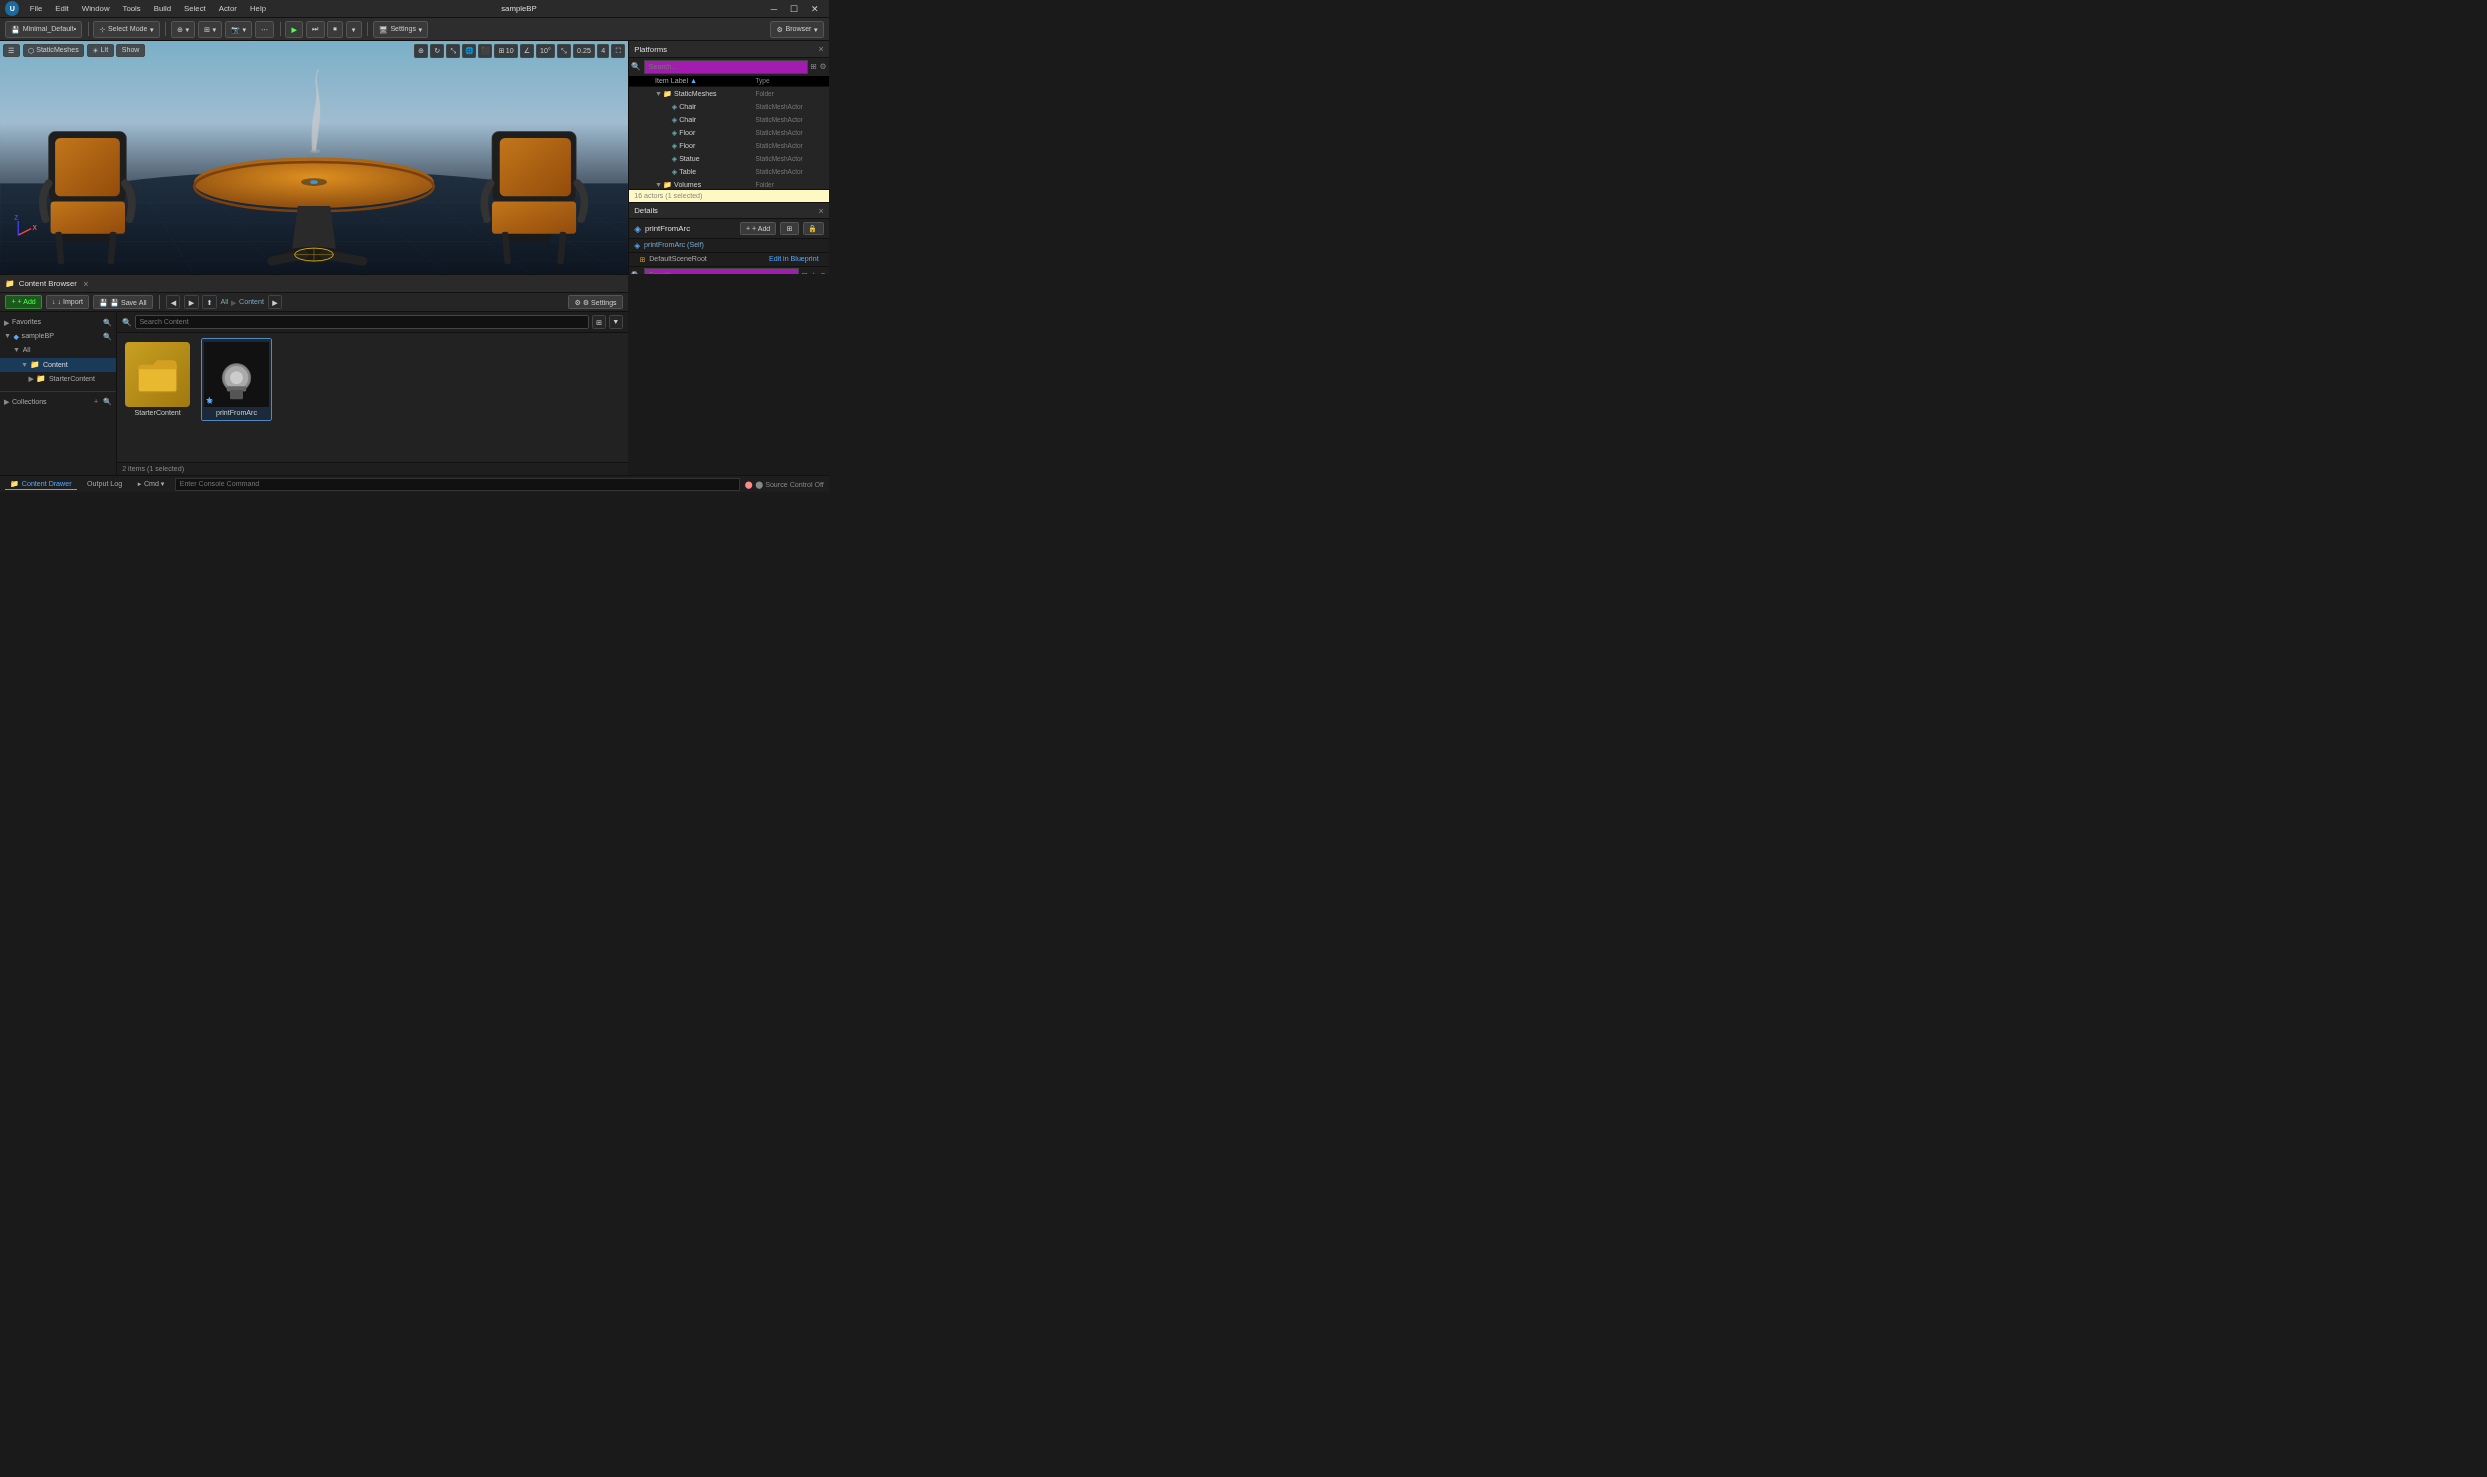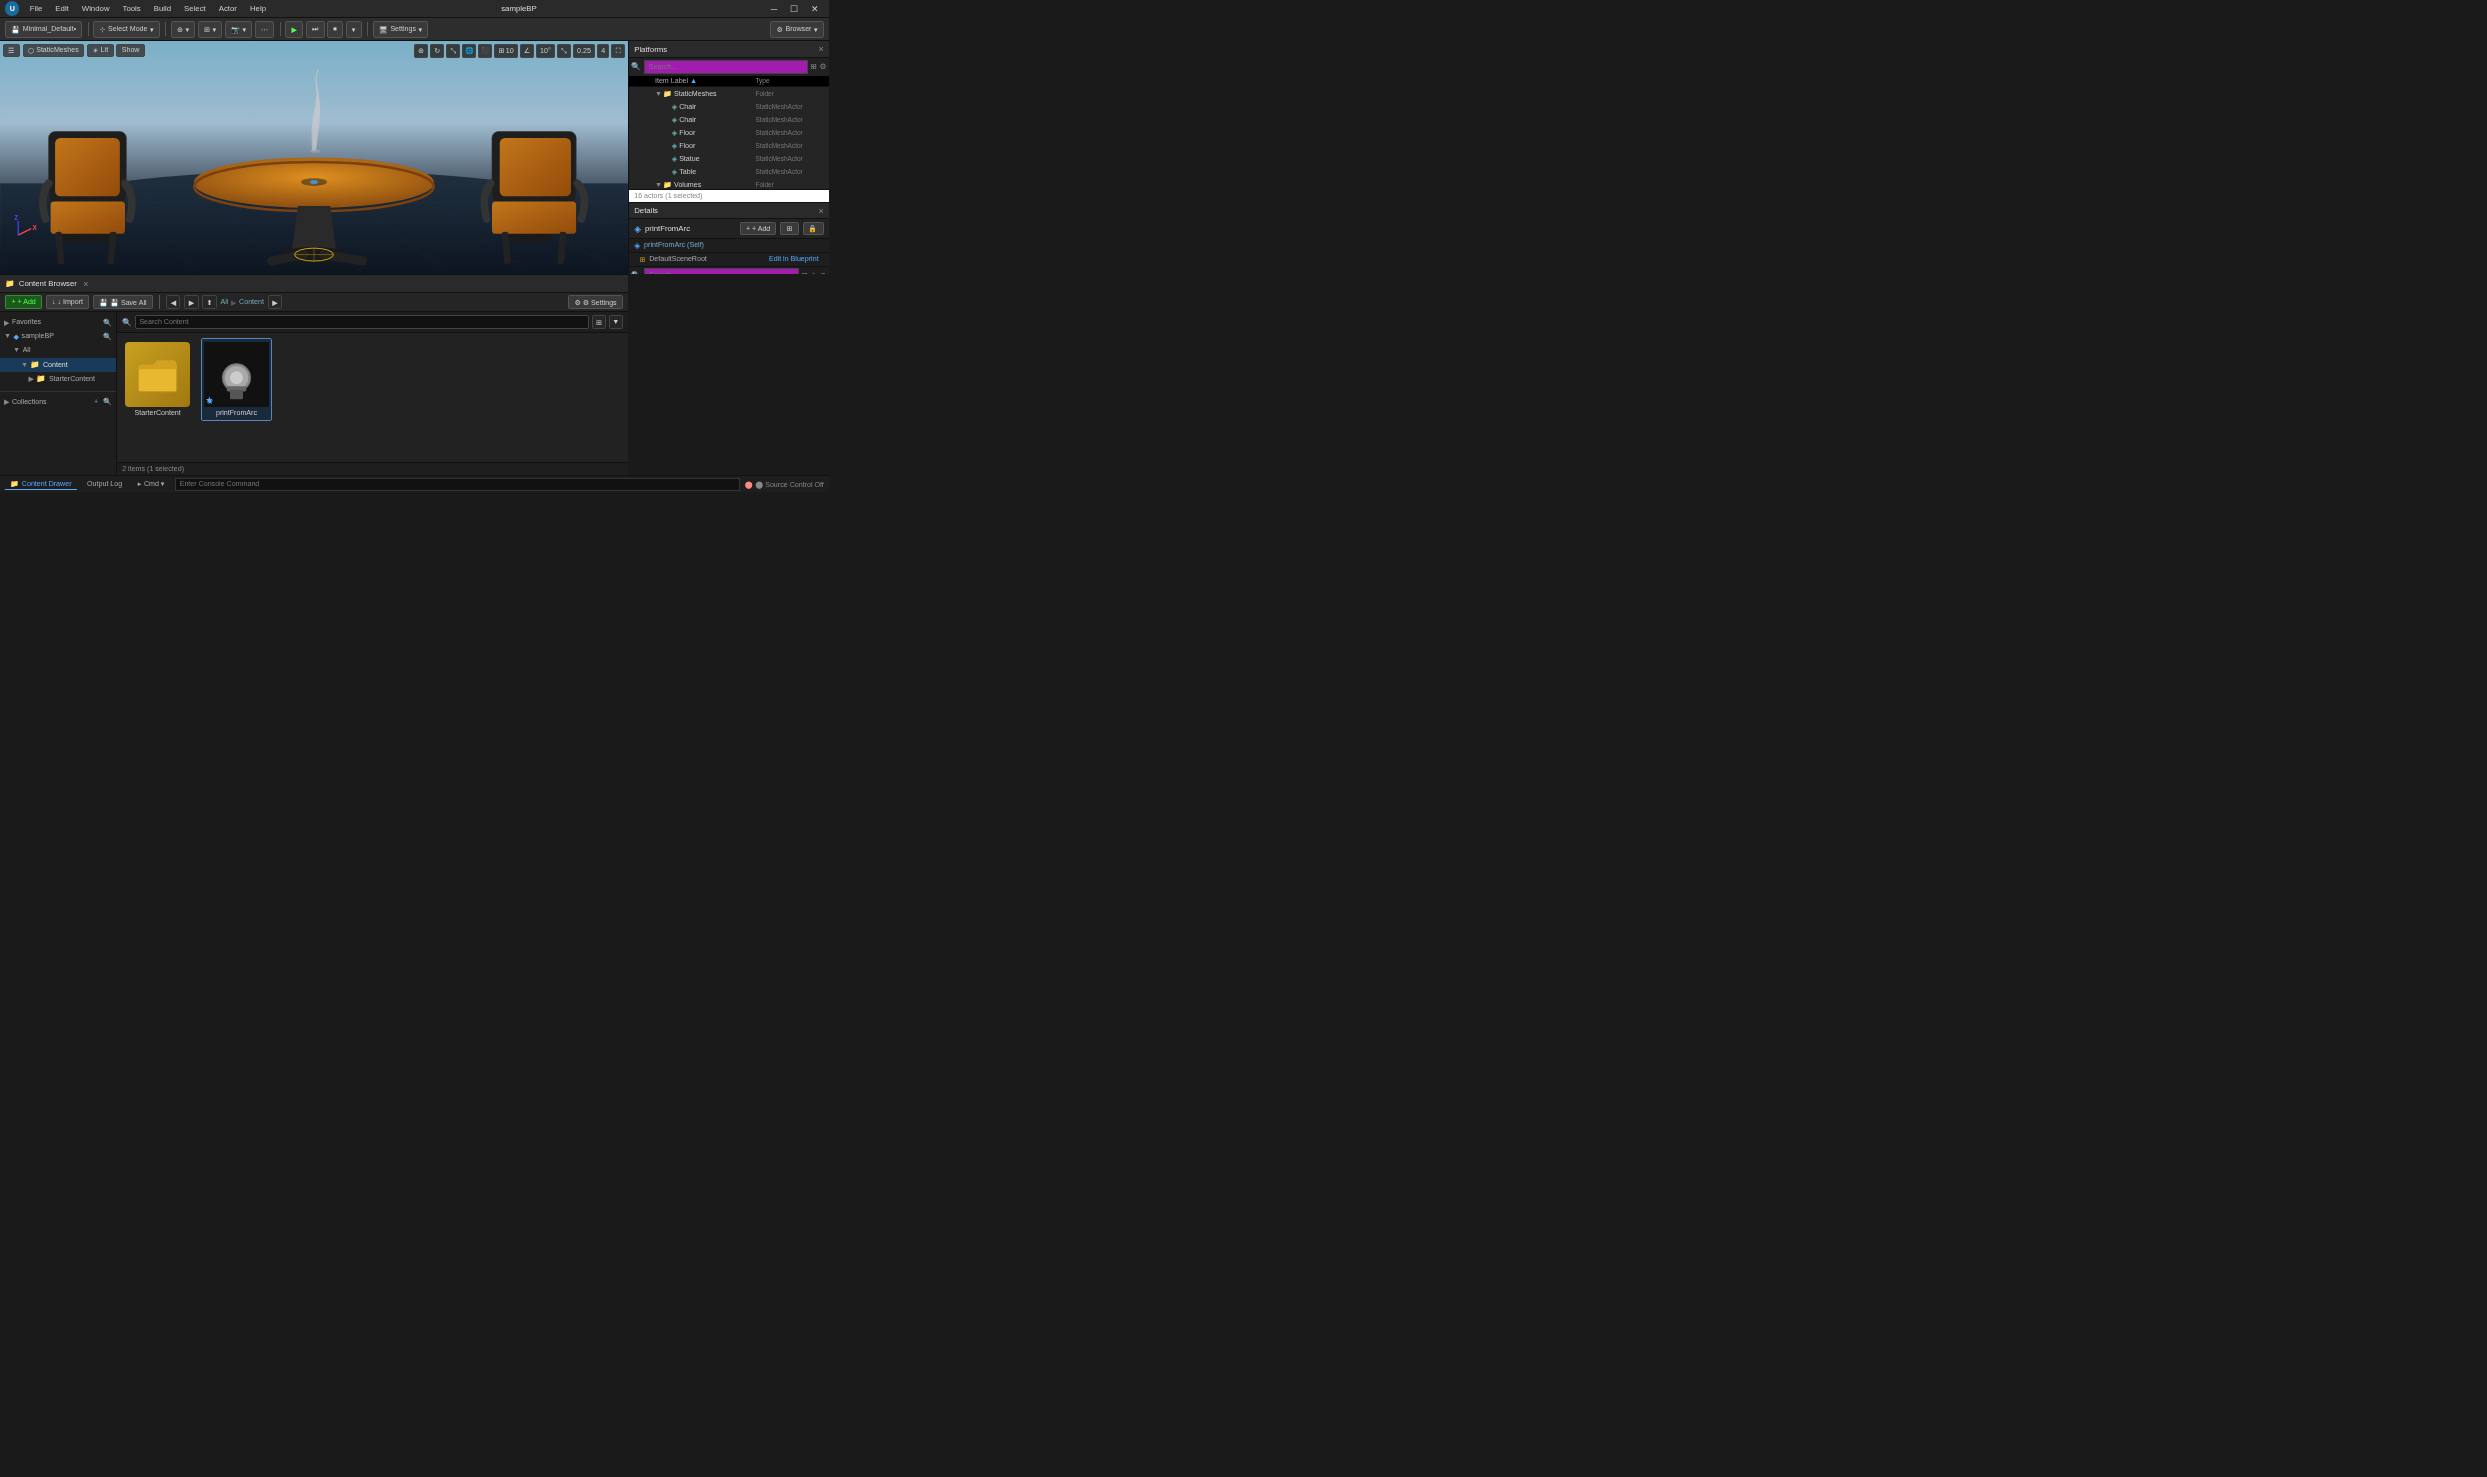--- a/index.html
+++ b/index.html
@@ -153,21 +153,21 @@
     .tree-icon { margin-right: 1.9px; }
     .tree-folder-icon { color: #c8a020; }
     .tree-mesh-icon { color: #6aa; }
     .tree-item-label { flex: 1; }
     .tree-item-type { width: 71px; color: #777; font-size: 6.5px; overflow: hidden; text-overflow: ellipsis; }
     .tree-item-eye { width: 13px; display: flex; align-items: center; }
     .actors-count {
       padding: 1.9px 5.2px;
       font-size: 7.1px;
       color: #888;
-      background: #ffffff;
+      background: #fef9c3;
       border-top: 0.6px solid #111;
     }
 
     
     #details-panel {
       flex: 1;
       display: flex;
       flex-direction: column;
       overflow: hidden;
     }

